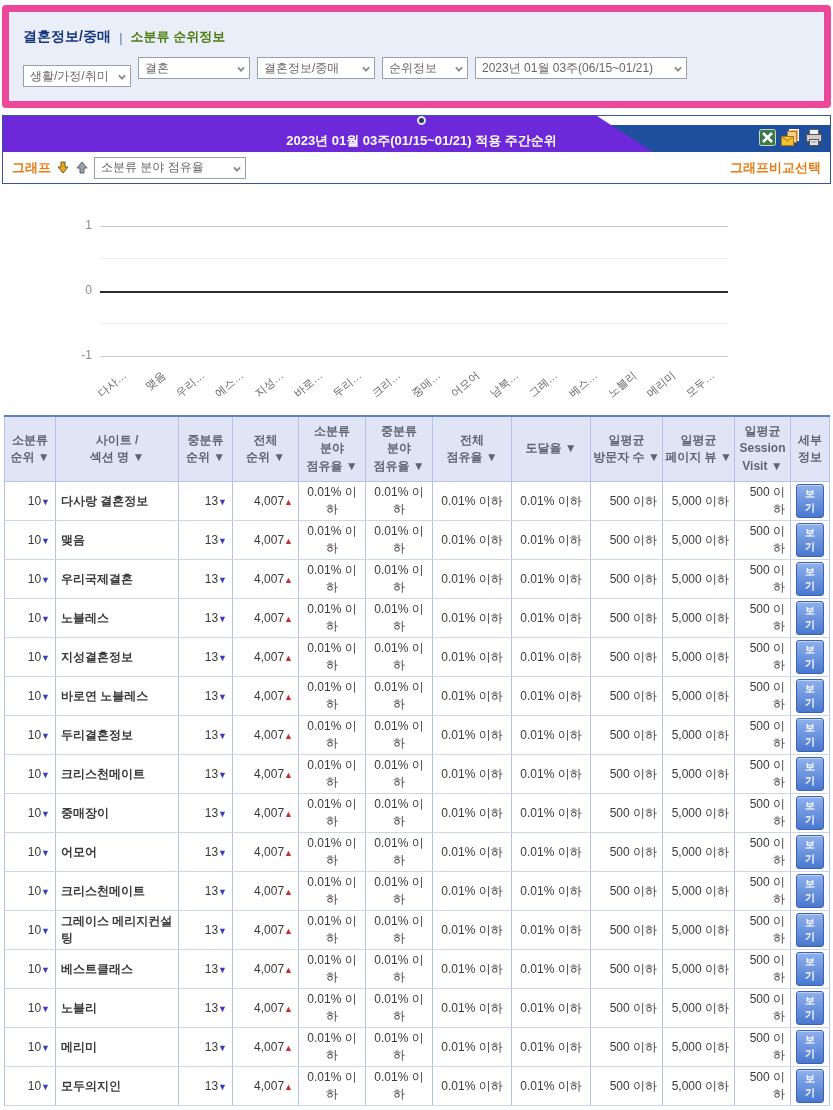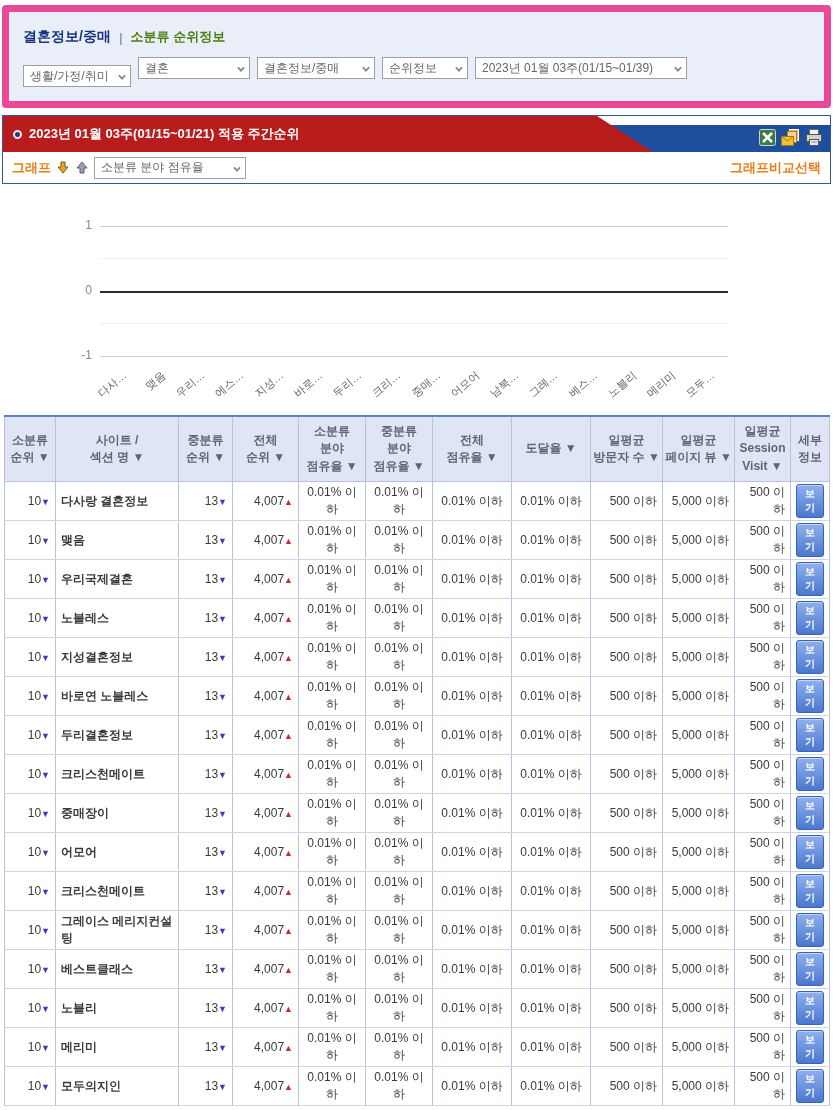--- a/index.html
+++ b/index.html
@@ -13,21 +13,21 @@
   .title-divider { color:#8aa0c8; font-size:13px; font-weight:bold; }
   .page-subtitle { font-size:13px; font-weight:bold; color:#4d7c0f; }
   .filter-row { display:flex; gap:7px; }
   .sel { position:relative; height:22px; background:#fff; border:1px solid #9aa0a8; color:#666; font-size:12px; display:flex; align-items:center; padding:0 18px 0 6px; white-space:nowrap; overflow:hidden; }
   .sel .chev { position:absolute; right:5px; top:7px; width:6px; height:6px; border-right:2px solid #8a8a8a; border-bottom:2px solid #8a8a8a; transform:rotate(45deg) scale(.9); }
 
   
   .main-box { margin:7px 2px 0 2px; border:1px solid #31579e; }
   .banner { position:relative; height:36px; background:#fff; overflow:hidden; }
   .banner-dark { position:absolute; left:0; right:0; top:9px; bottom:0; background:#1d4f9e; }
-  .banner-light { position:absolute; inset:0; background:#b91c1c; clip-path:polygon(0 0,594px 0,650px 100%,0 100%); display:flex; align-items:center; padding-left:10px; gap:7px; }
+  .banner-light { position:absolute; inset:0; background:#6d28d9; clip-path:polygon(0 0,594px 0,650px 100%,0 100%); display:flex; align-items:center; padding-left:10px; gap:7px;flex-direction:column; }
   .banner-bullet { width:9px; height:9px; border-radius:50%; background:#2a3a66; border:2px solid #dfe5f2; flex:0 0 auto; }
   .banner-title { color:#fff; font-size:13px; font-weight:bold; letter-spacing:0; }
   .banner-icons { position:absolute; right:7px; top:13px; display:flex; gap:5px; align-items:flex-end; }
   .banner-icons svg { display:block; cursor:pointer; }
 
   
   .controls-row { height:31px; background:#fff; display:flex; align-items:center; padding:0 9px; gap:5px; }
   .orange-label { color:#e87d15; font-size:13px; font-weight:bold; }
   .arrow-icon { display:inline-block; margin:0 1px; }
   .metric-sel { width:152px; }
@@ -73,21 +73,21 @@
       </div>
       <div class="sel" style="width: 118px;">
         <span>결혼정보/중매</span>
         <span class="chev"></span>
       </div>
       <div class="sel" style="width: 86px;">
         <span>순위정보</span>
         <span class="chev"></span>
       </div>
       <div class="sel" style="width: 212px;">
-        <span>2023년 01월 03주(01/15~01/39)</span>
+        <span>2023년 01월 03주(06/15~01/21)</span>
         <span class="chev"></span>
       </div>
     </div>
 </div>
 
 <div class="main-box">
   <div class="banner">
     <div class="banner-dark"></div>
     <div class="banner-light">
       <span class="banner-bullet"></span>

